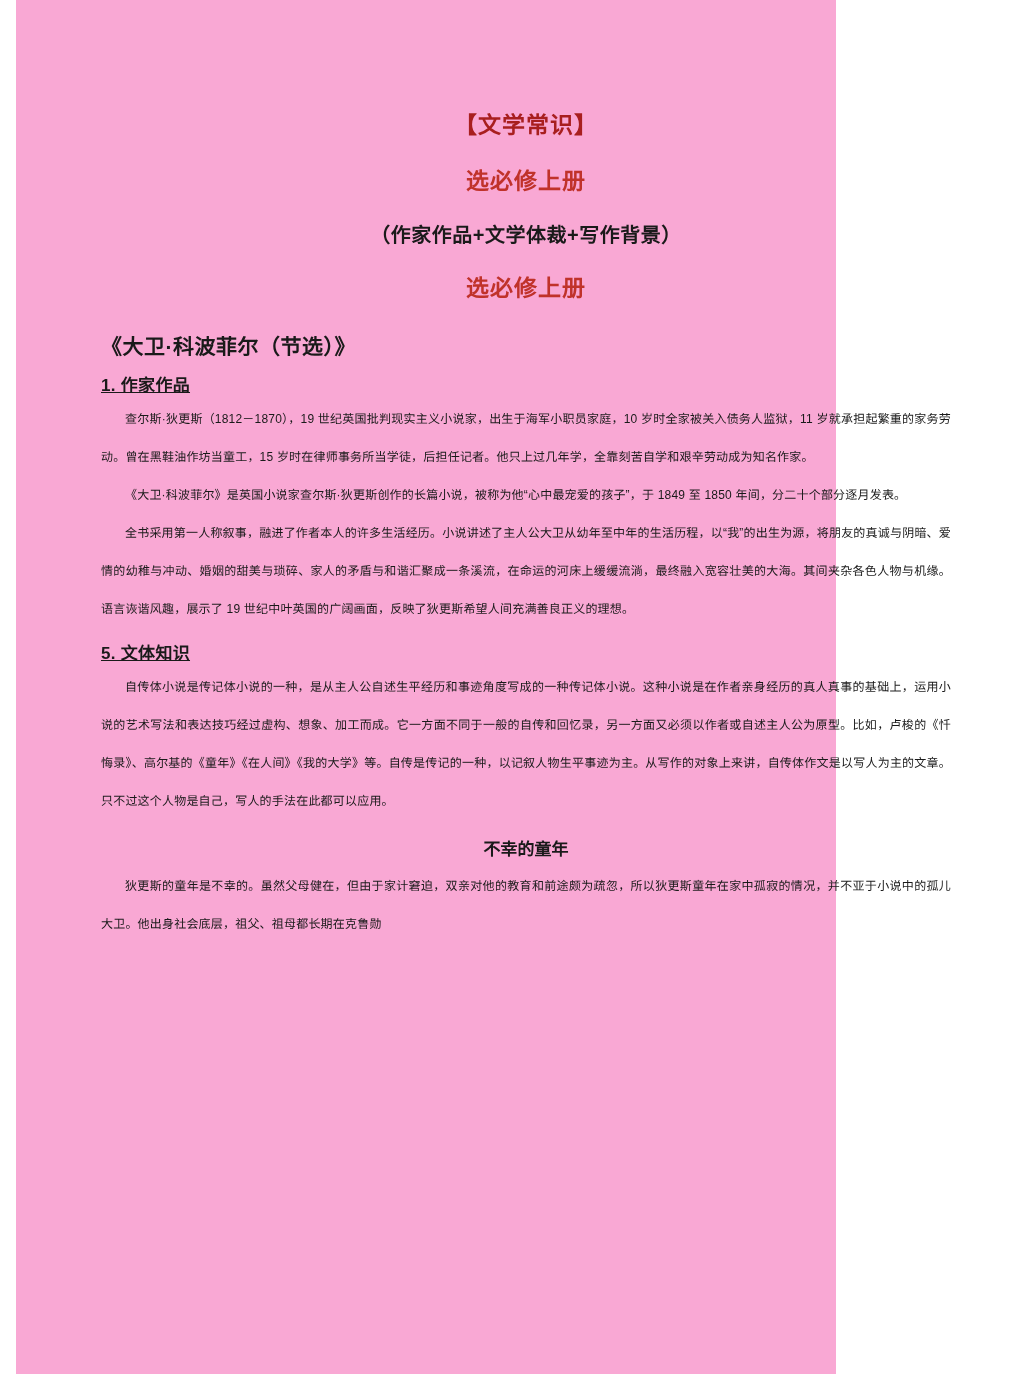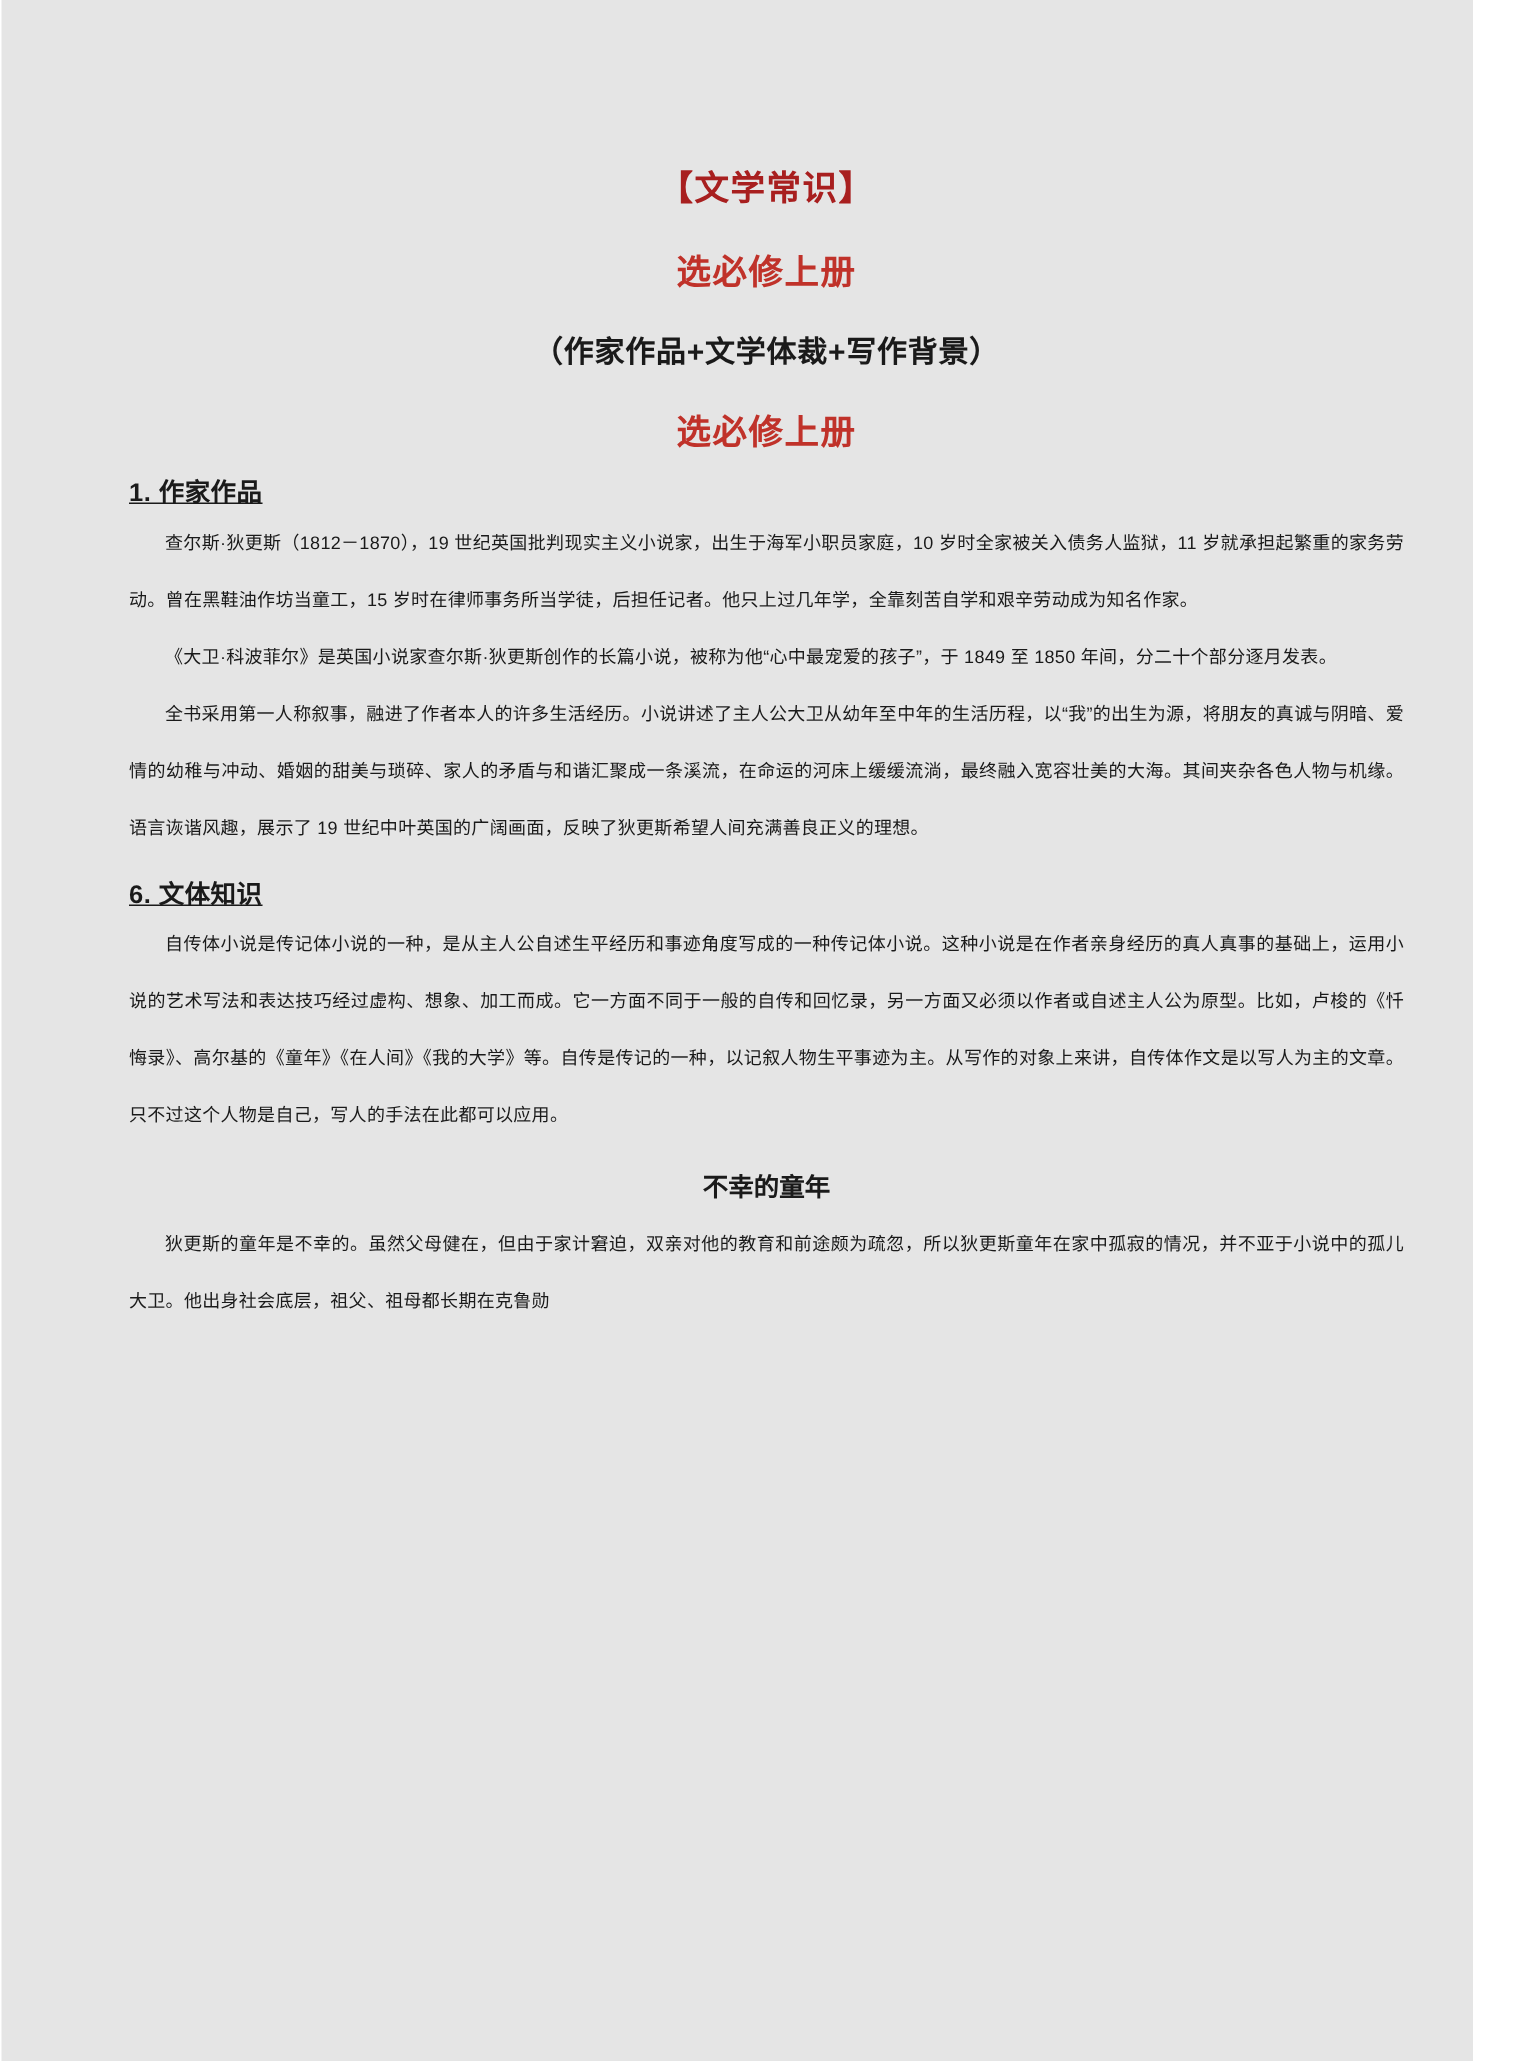--- a/index.html
+++ b/index.html
@@ -11,27 +11,27 @@
   body {
     width: 1020px;
     height: 1374px;
     position: relative;
     font-family: "Liberation Sans", "DejaVu Sans", sans-serif;
     color: #1a1a1a;
     overflow: hidden;
   }
   .page {
     position: absolute;
-    left: 1px;
+    left: 16px;
     top: 0;
-    width: 981px;
+    width: 820px;
     height: 1374px;
     box-sizing: border-box;
     padding: 0;
-    background: #e5e5e5;
+    background: #f9a8d4;
   }
   .content {
     position: absolute;
     left: 85px;
     top: 0;
     width: 850px;
   }
 
   
   .doc-title-main {
@@ -136,27 +136,28 @@
   <div class="content">
 
     <h1 class="doc-title-main" style="color: rgb(168, 31, 31);">【文学常识】</h1>
 
     <h2 class="doc-title-sub1" style="color: rgb(192, 50, 42);">选必修上册</h2>
 
     <h3 class="doc-title-paren" style="color: rgb(26, 26, 26);">（作家作品+文学体裁+写作背景）</h3>
 
     <h2 class="doc-title-sub2" style="color: rgb(192, 50, 42);">选必修上册</h2>
 
+    <h2 class="work-title">《大卫·科波菲尔（节选）》</h2>
 
     <h3 class="section-heading">1. 作家作品</h3>
     <p class="para">查尔斯·狄更斯（1812－1870），19 世纪英国批判现实主义小说家，出生于海军小职员家庭，10 岁时全家被关入债务人监狱，11 岁就承担起繁重的家务劳动。曾在黑鞋油作坊当童工，15 岁时在律师事务所当学徒，后担任记者。他只上过几年学，全靠刻苦自学和艰辛劳动成为知名作家。</p>
     <p class="para">《大卫·科波菲尔》是英国小说家查尔斯·狄更斯创作的长篇小说，被称为他“心中最宠爱的孩子”，于 1849 至 1850 年间，分二十个部分逐月发表。</p>
     <p class="para">全书采用第一人称叙事，融进了作者本人的许多生活经历。小说讲述了主人公大卫从幼年至中年的生活历程，以“我”的出生为源，将朋友的真诚与阴暗、爱情的幼稚与冲动、婚姻的甜美与琐碎、家人的矛盾与和谐汇聚成一条溪流，在命运的河床上缓缓流淌，最终融入宽容壮美的大海。其间夹杂各色人物与机缘。语言诙谐风趣，展示了 19 世纪中叶英国的广阔画面，反映了狄更斯希望人间充满善良正义的理想。</p>
 
-    <h3 class="section-heading">6. 文体知识</h3>
+    <h3 class="section-heading">5. 文体知识</h3>
     <p class="para">自传体小说是传记体小说的一种，是从主人公自述生平经历和事迹角度写成的一种传记体小说。这种小说是在作者亲身经历的真人真事的基础上，运用小说的艺术写法和表达技巧经过虚构、想象、加工而成。它一方面不同于一般的自传和回忆录，另一方面又必须以作者或自述主人公为原型。比如，卢梭的《忏悔录》、高尔基的《童年》《在人间》《我的大学》等。自传是传记的一种，以记叙人物生平事迹为主。从写作的对象上来讲，自传体作文是以写人为主的文章。只不过这个人物是自己，写人的手法在此都可以应用。</p>
 
     <p class="center-subheading">不幸的童年</p>
     <p class="para">狄更斯的童年是不幸的。虽然父母健在，但由于家计窘迫，双亲对他的教育和前途颇为疏忽，所以狄更斯童年在家中孤寂的情况，并不亚于小说中的孤儿大卫。他出身社会底层，祖父、祖母都长期在克鲁勋</p>
 
   </div>
 
 </div>
 
 </body></html>

